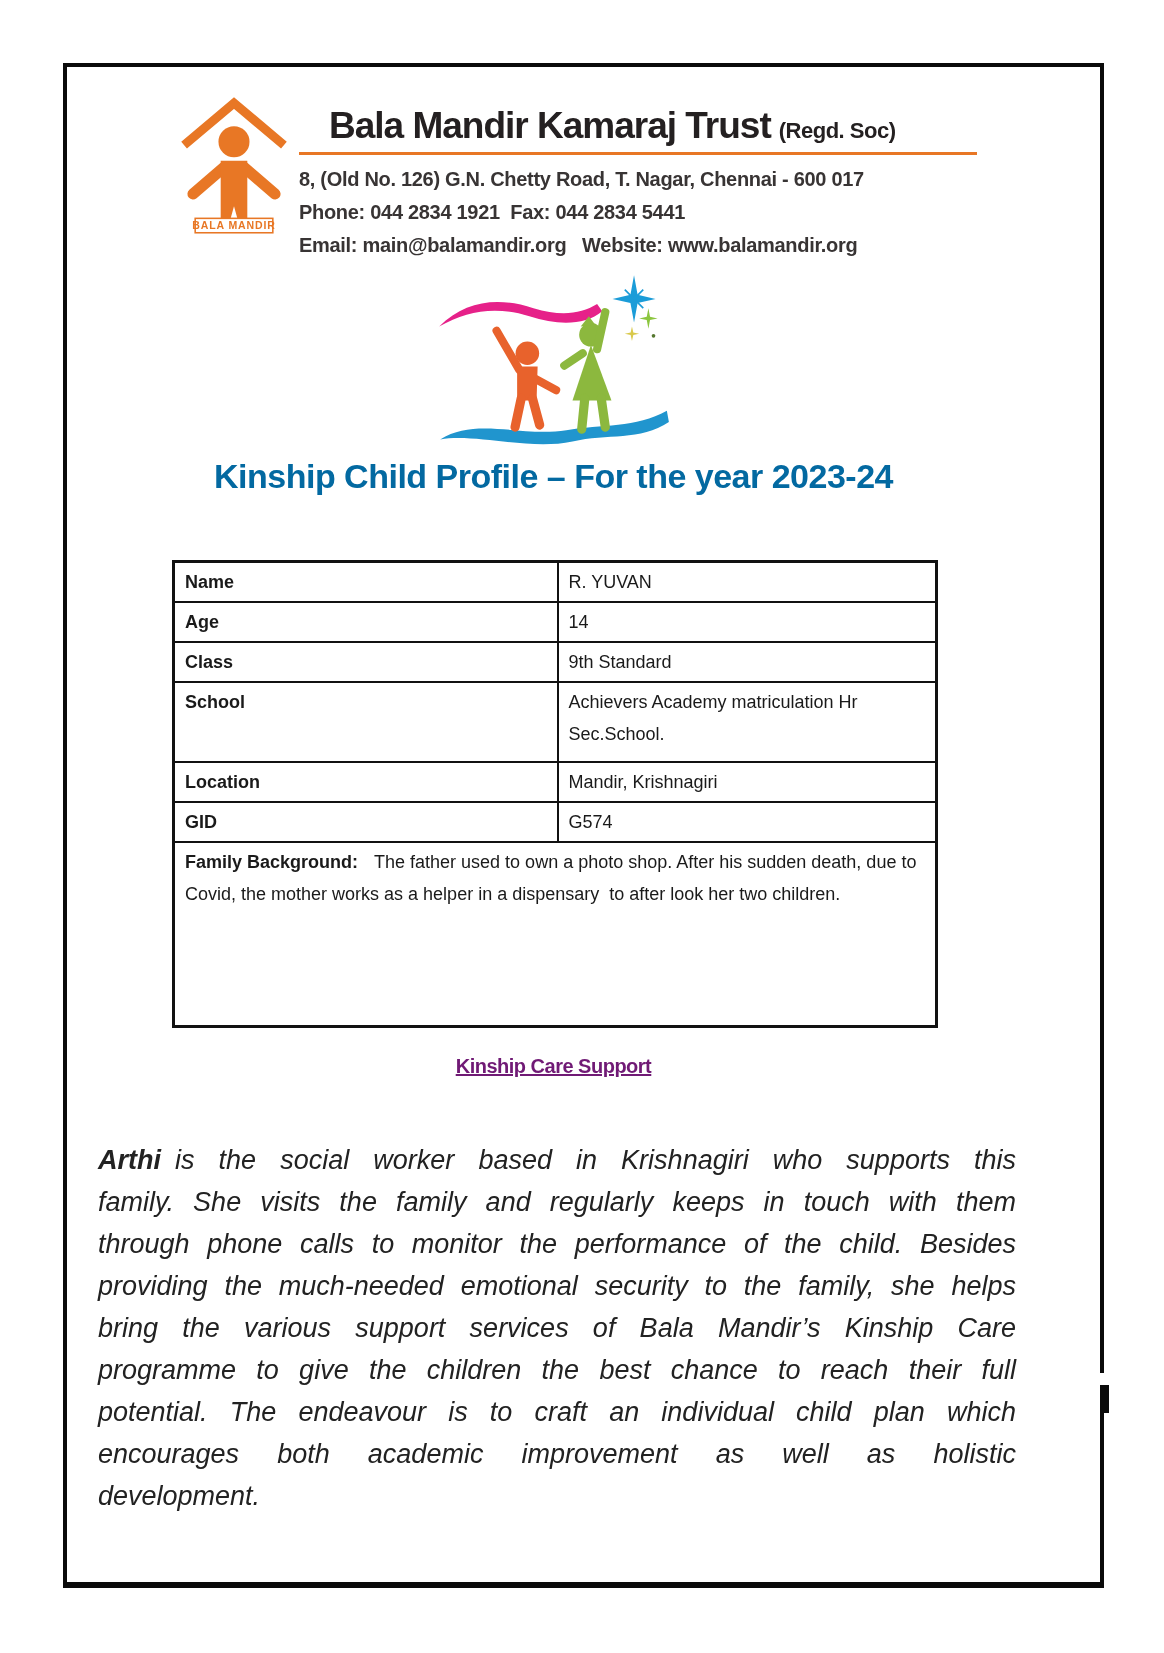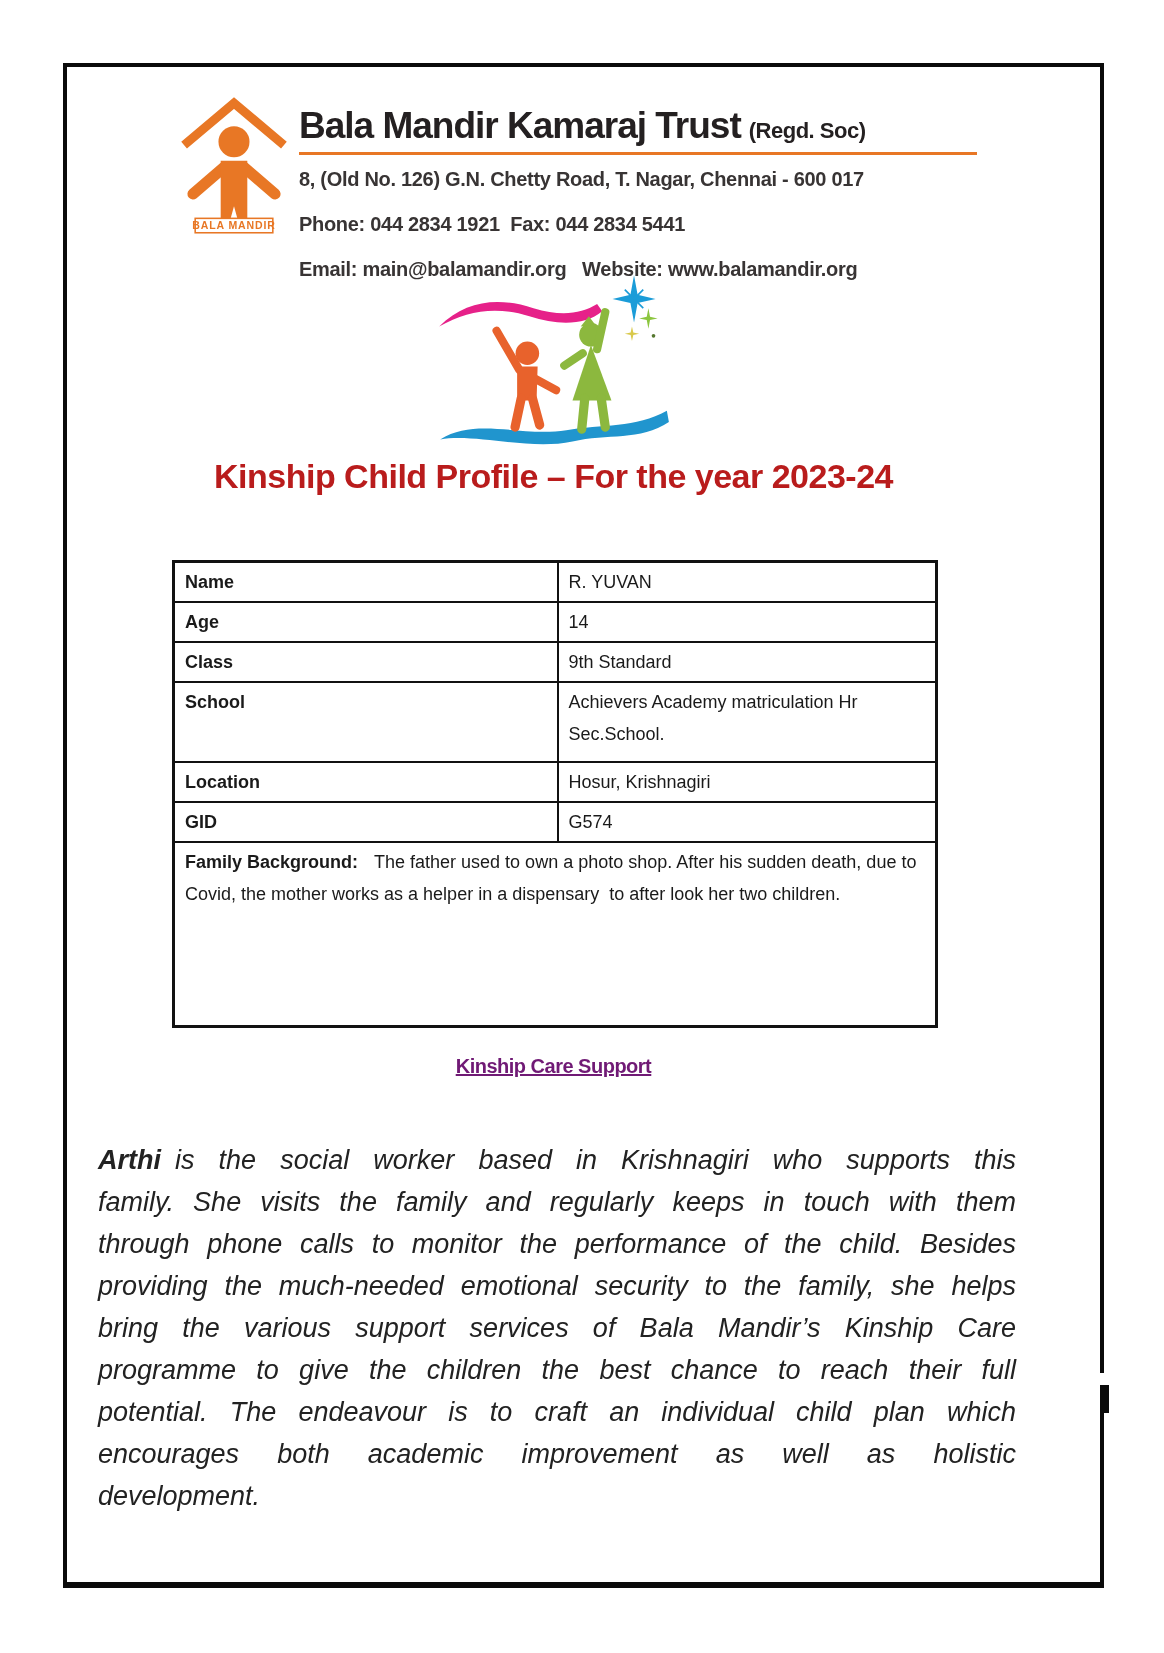--- a/index.html
+++ b/index.html
@@ -11,33 +11,33 @@
     position:absolute;left:63px;top:63px;width:1041px;height:1525px;
     border:4px solid #0a0a0a;border-bottom-width:6px;box-sizing:border-box;
   }
   
   .notch-white{position:absolute;right:-5px;top:1306px;width:8px;height:14px;background:#ffffff;}
   .notch-black{position:absolute;right:-9px;top:1318px;width:9px;height:28px;background:#0a0a0a;}
 
   
   .logo{position:absolute;left:106px;top:27px;width:122px;height:140px;text-decoration:underline;}
   .header-text{position:absolute;left:232px;top:38px;width:720px;}
-  .trust-title{font-size:37px;font-weight:700;color:#242021;letter-spacing:-1px;white-space:nowrap;}
+  .trust-title{font-size:37px;font-weight:700;color:#242021;letter-spacing:-1px;white-space:nowrap;margin-left:30px;}
   .trust-suffix{font-size:22px;font-weight:700;color:#242021;letter-spacing:-0.5px;margin-left:8px;}
   .orange-rule{margin-top:5px;width:678px;height:3px;background:#e87725;}
-  .addr{font-size:20px;font-weight:700;color:#383434;letter-spacing:-0.3px;line-height:33px;white-space:pre-wrap;margin-top:12px;}
+  .addr{font-size:20px;font-weight:700;color:#383434;letter-spacing:-0.3px;line-height:33px;white-space:pre-wrap;margin-top:0;}
   .addr-first{margin-top:8px;}
 
   
   .illustration{position:absolute;left:368px;top:196px;width:236px;height:200px;}
 
   
   .profile-title{
     position:absolute;left:105px;top:390px;width:763px;text-align:center;
-    font-size:34px;font-weight:700;color:#b91c1c;letter-spacing:-0.5px;white-space:nowrap;
+    font-size:34px;font-weight:700;color:#0369a1;letter-spacing:-0.5px;white-space:nowrap;
   }
   .support-heading-wrap{position:absolute;left:105px;top:988px;width:763px;text-align:center;}
   .support-heading{font-size:20px;font-weight:700;color:#701a75;text-decoration:underline;letter-spacing:-0.5px;}
 
   
   .profile-table-wrap{position:absolute;left:105px;top:493px;width:763px;}
   table.profile{border-collapse:collapse;width:763px;table-layout:fixed;border:3px solid #111;}
   table.profile td{border:2px solid #111;padding:3px 10px;font-size:18px;line-height:32px;vertical-align:top;}
   col.c1{width:384px;}
   col.c2{width:379px;}
@@ -146,21 +146,21 @@
           <tr class="r-std">
             <td class="lbl">Class</td>
             <td class="val">9th Standard</td>
           </tr>
           <tr class="r-school">
             <td class="lbl">School</td>
             <td class="val">Achievers Academy matriculation Hr Sec.School.</td>
           </tr>
           <tr class="r-std">
             <td class="lbl">Location</td>
-            <td class="val">Hosur, Krishnagiri</td>
+            <td class="val">Mandir, Krishnagiri</td>
           </tr>
           <tr class="r-std">
             <td class="lbl">GID</td>
             <td class="val">G574</td>
           </tr>
           <tr class="r-family">
             <td colspan="2" class="family-cell">
               <span class="fb-label">Family Background:</span><span class="fb-gap"></span><span class="fb-text">The father used to own a photo shop. After his sudden death, due to Covid, the mother works as a helper in a dispensary  to after look her two children.</span>
             </td>
           </tr>

